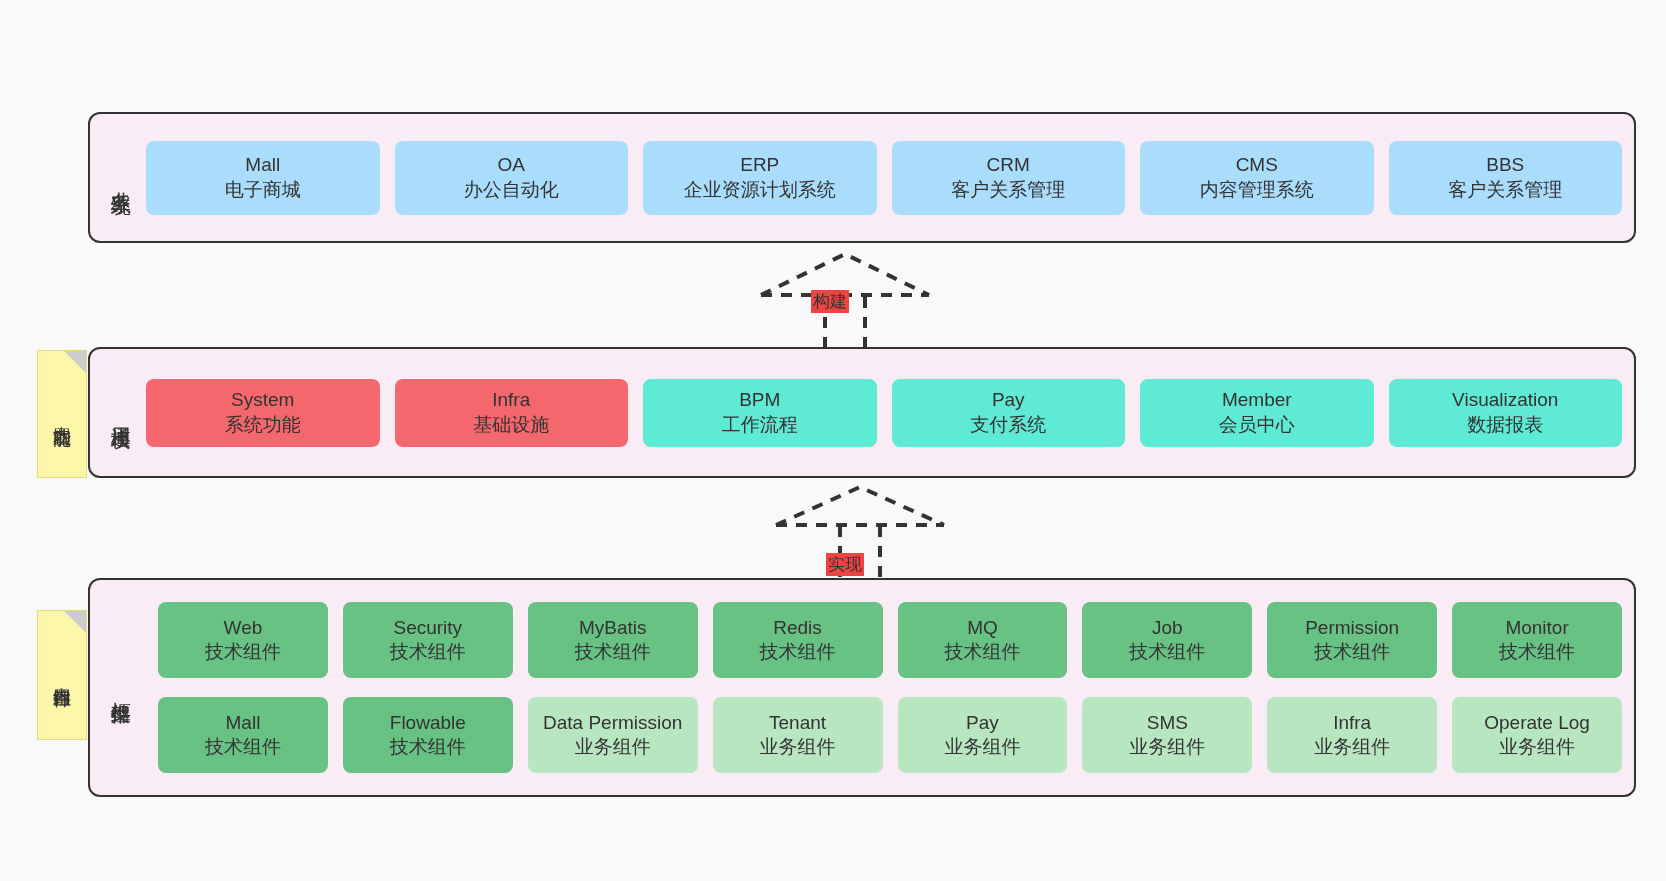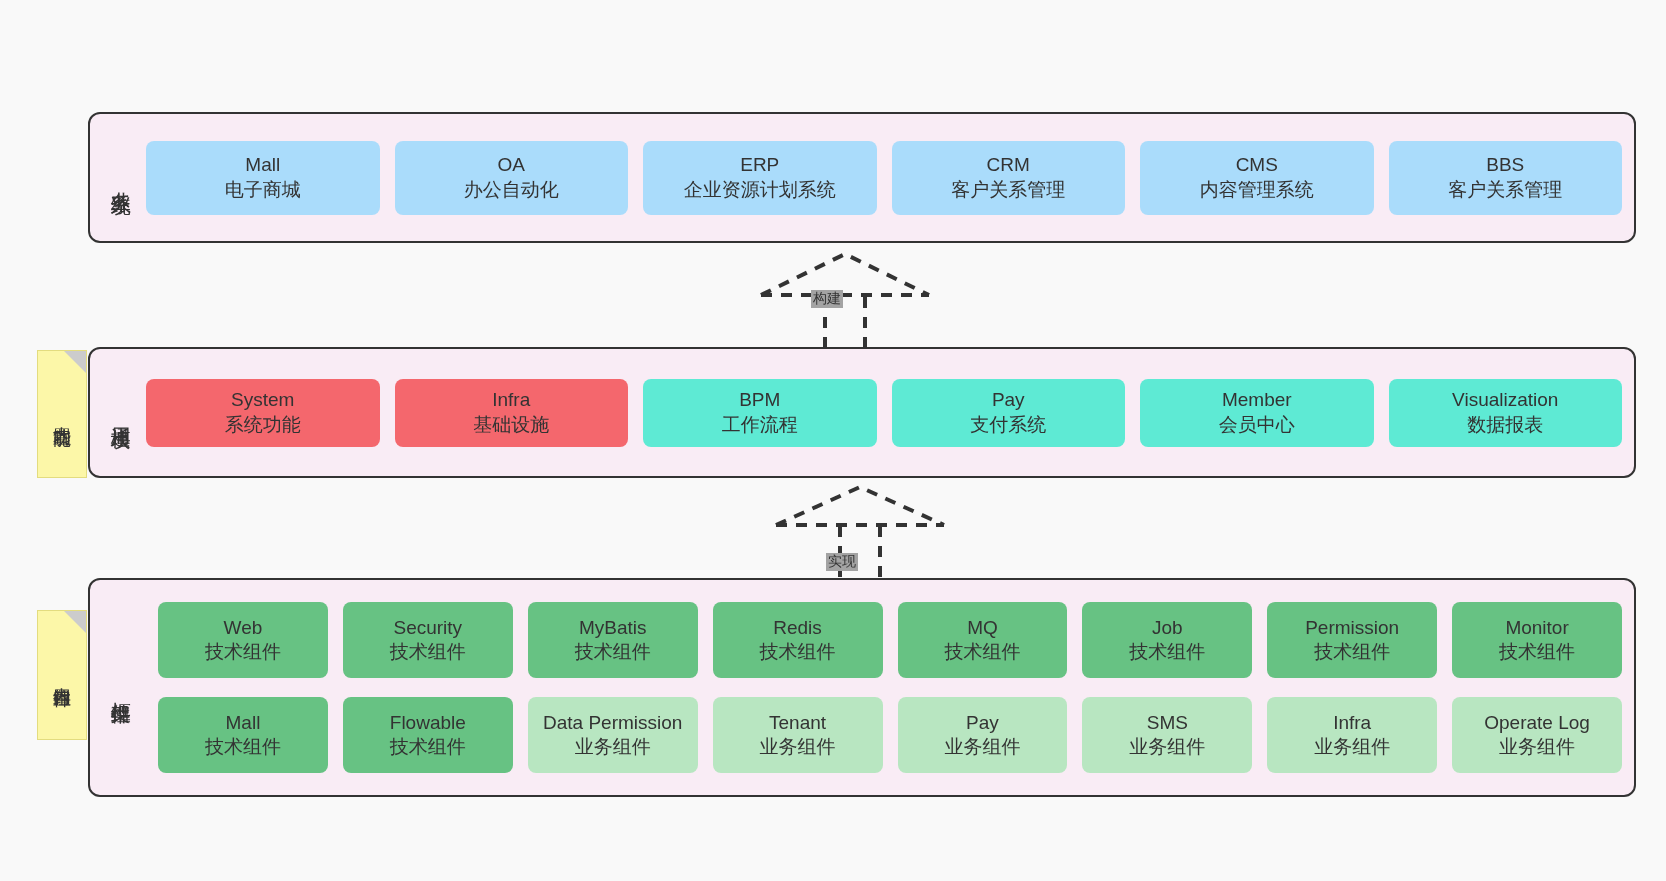--- a/index.html
+++ b/index.html
@@ -117,23 +117,23 @@
   #sticky-common    { left: 37px; top: 350px; height: 128px; }
   #sticky-framework { left: 37px; top: 610px; height: 130px; }
 
   
   .connector { position: absolute; width: 220px; height: 100px; }
   #connector-build  { left: 735px; top: 250px; }
   #connector-impl   { left: 750px; top: 485px; }
   .connector svg { width: 100%; height: 100%; display: block; overflow: visible; }
   .connector .conn-label {
     position: absolute;
-    font-size: 14px;
-    color: #333333;
-    background: #a3a3a3;
+    font-size: 17px;
+    color: #333333;
+    background: #ef4444;
     padding: 0 2px;
     white-space: nowrap;
     user-select: none;
   }
   #connector-build .conn-label { left: 76px; top: 40px; }
   #connector-impl  .conn-label { left: 76px; top: 32px; margin-top: 36px; }
 </style>
 </head>
 <body>
 

